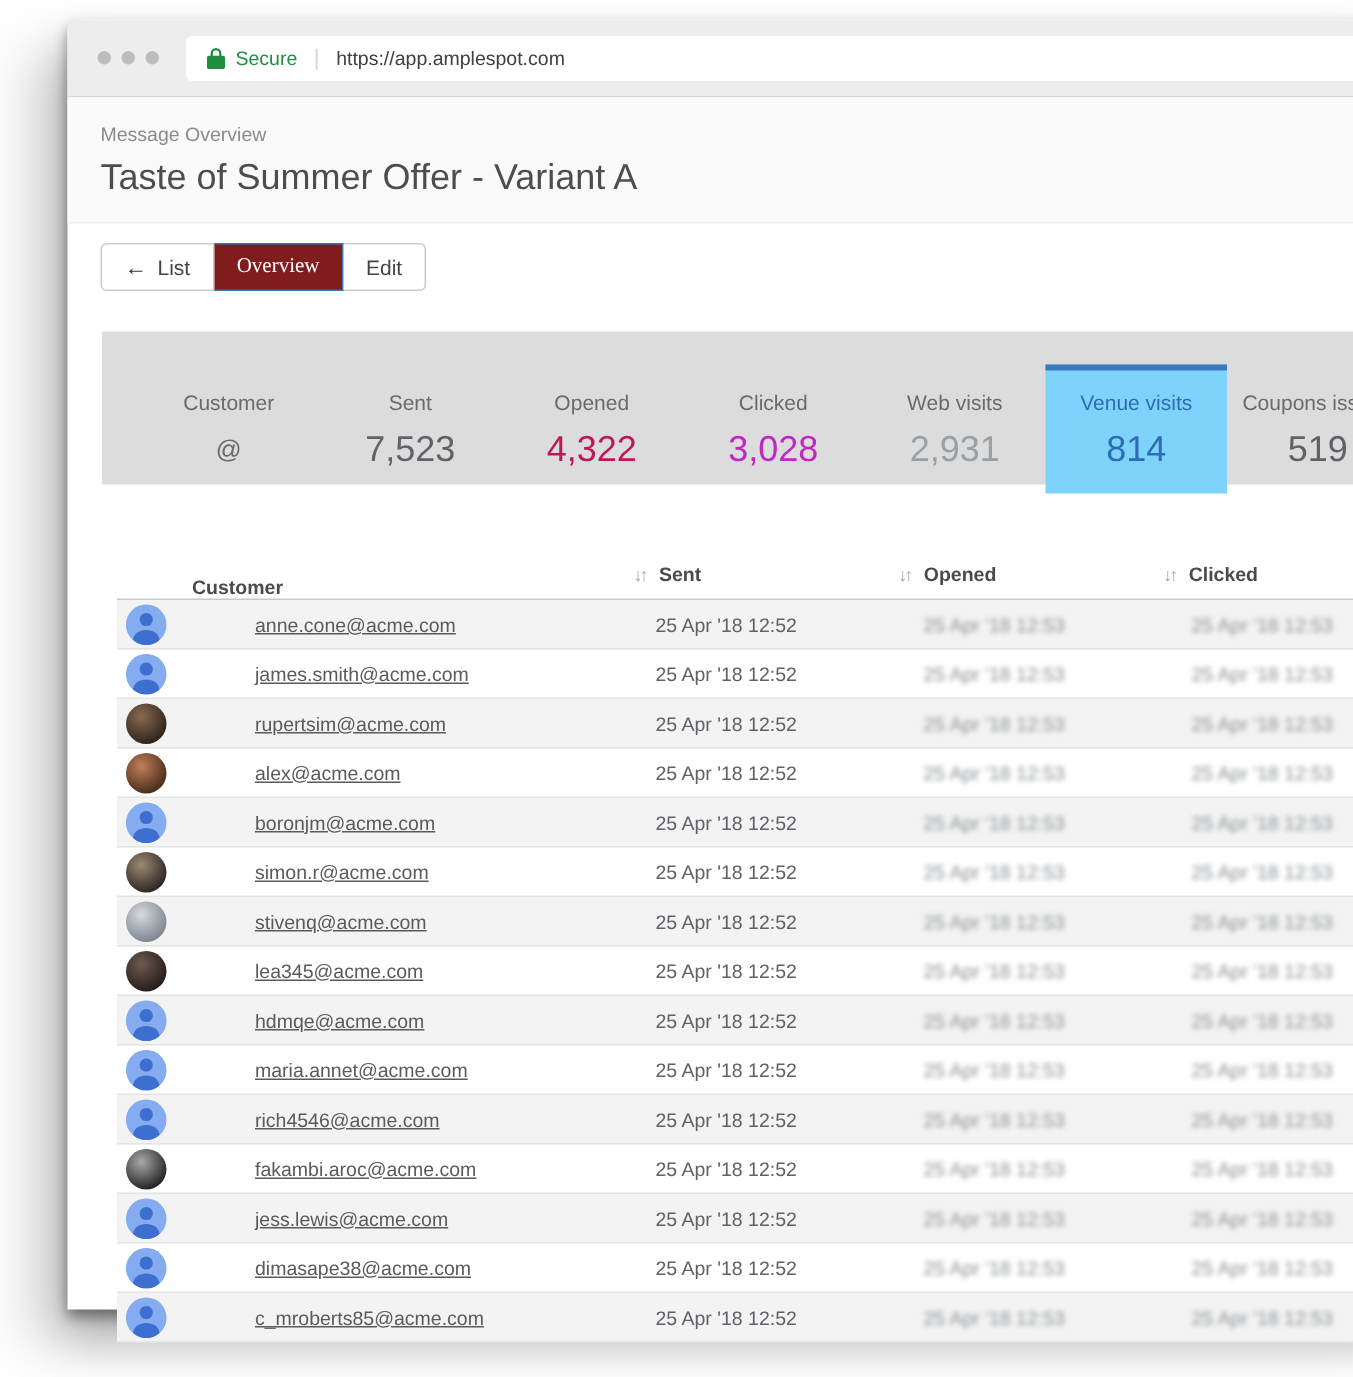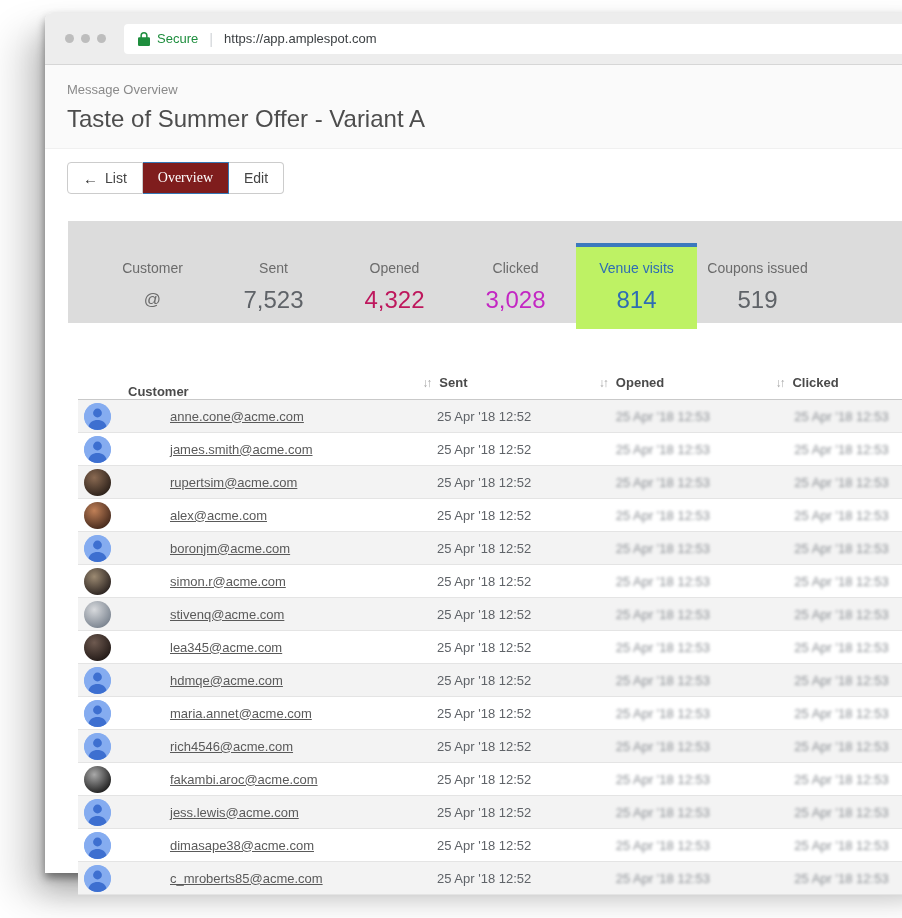--- a/index.html
+++ b/index.html
@@ -39,21 +39,21 @@
   .btn:last-child  { border-radius:0 4px 4px 0; }
   .btn.active { background:#7f1d1d; border-color:#3478b6; color:#fff;font-family:Liberation Serif, serif; }
   .back-arrow { font-weight:bold; color:#2f2f2f; margin-right:7px; font-size:15px; }
 
   
   .stats { display:flex; align-items:flex-start; height:102px; background:#dcdcdc;
            margin:27px 0 0 23px; padding-left:24px; }
   .stat { width:121px; height:102px; text-align:center; padding-top:38px; cursor:pointer; }
   .stat-label { font-size:14px; color:#6b6b6b; line-height:18px; white-space:nowrap; }
   .stat-value { font-size:24px; margin-top:11px; line-height:23px; }
-  .stat.selected { background:#bef264; border-top:4px solid #3b79bd; margin-top:22px;
+  .stat.selected { background:#7dd3fc; border-top:4px solid #3b79bd; margin-top:22px;
                    height:86px; padding-top:12px; }
   .stat.selected .stat-label, .stat.selected .stat-value { color:#2e6db4; }
 
   
   .table { margin:43px 0 0 33px; }
   .thead { display:flex; align-items:center; height:34px; border-bottom:1px solid #c9c9c9;
            font-size:13px; font-weight:bold; color:#4a4a4a; }
   .th-customer { width:377px; padding-left:50px;margin-top:18px; }
   .th { width:200px; display:flex; align-items:center; padding-left:7px; }
   .sort-icon { color:#a7a7a7; font-size:12px; letter-spacing:-2px; font-weight:normal;
@@ -124,20 +124,24 @@
       <div class="stat-value" style="color: rgb(95, 99, 104);">7,523</div>
     </div>
       <div class="stat">
       <div class="stat-label">Opened</div>
       <div class="stat-value" style="color: #be185d;">4,322</div>
     </div>
       <div class="stat">
       <div class="stat-label">Clicked</div>
       <div class="stat-value" style="color: rgb(195, 39, 195);">3,028</div>
     </div>
+      <div class="stat">
+      <div class="stat-label">Web visits</div>
+      <div class="stat-value" style="color: rgb(154, 160, 166);">2,931</div>
+    </div>
       <div class="stat selected">
       <div class="stat-label">Venue visits</div>
       <div class="stat-value">814</div>
     </div>
       <div class="stat">
       <div class="stat-label">Coupons issued</div>
       <div class="stat-value" style="color: rgb(95, 99, 104);">519</div>
     </div>
     </div>
   

